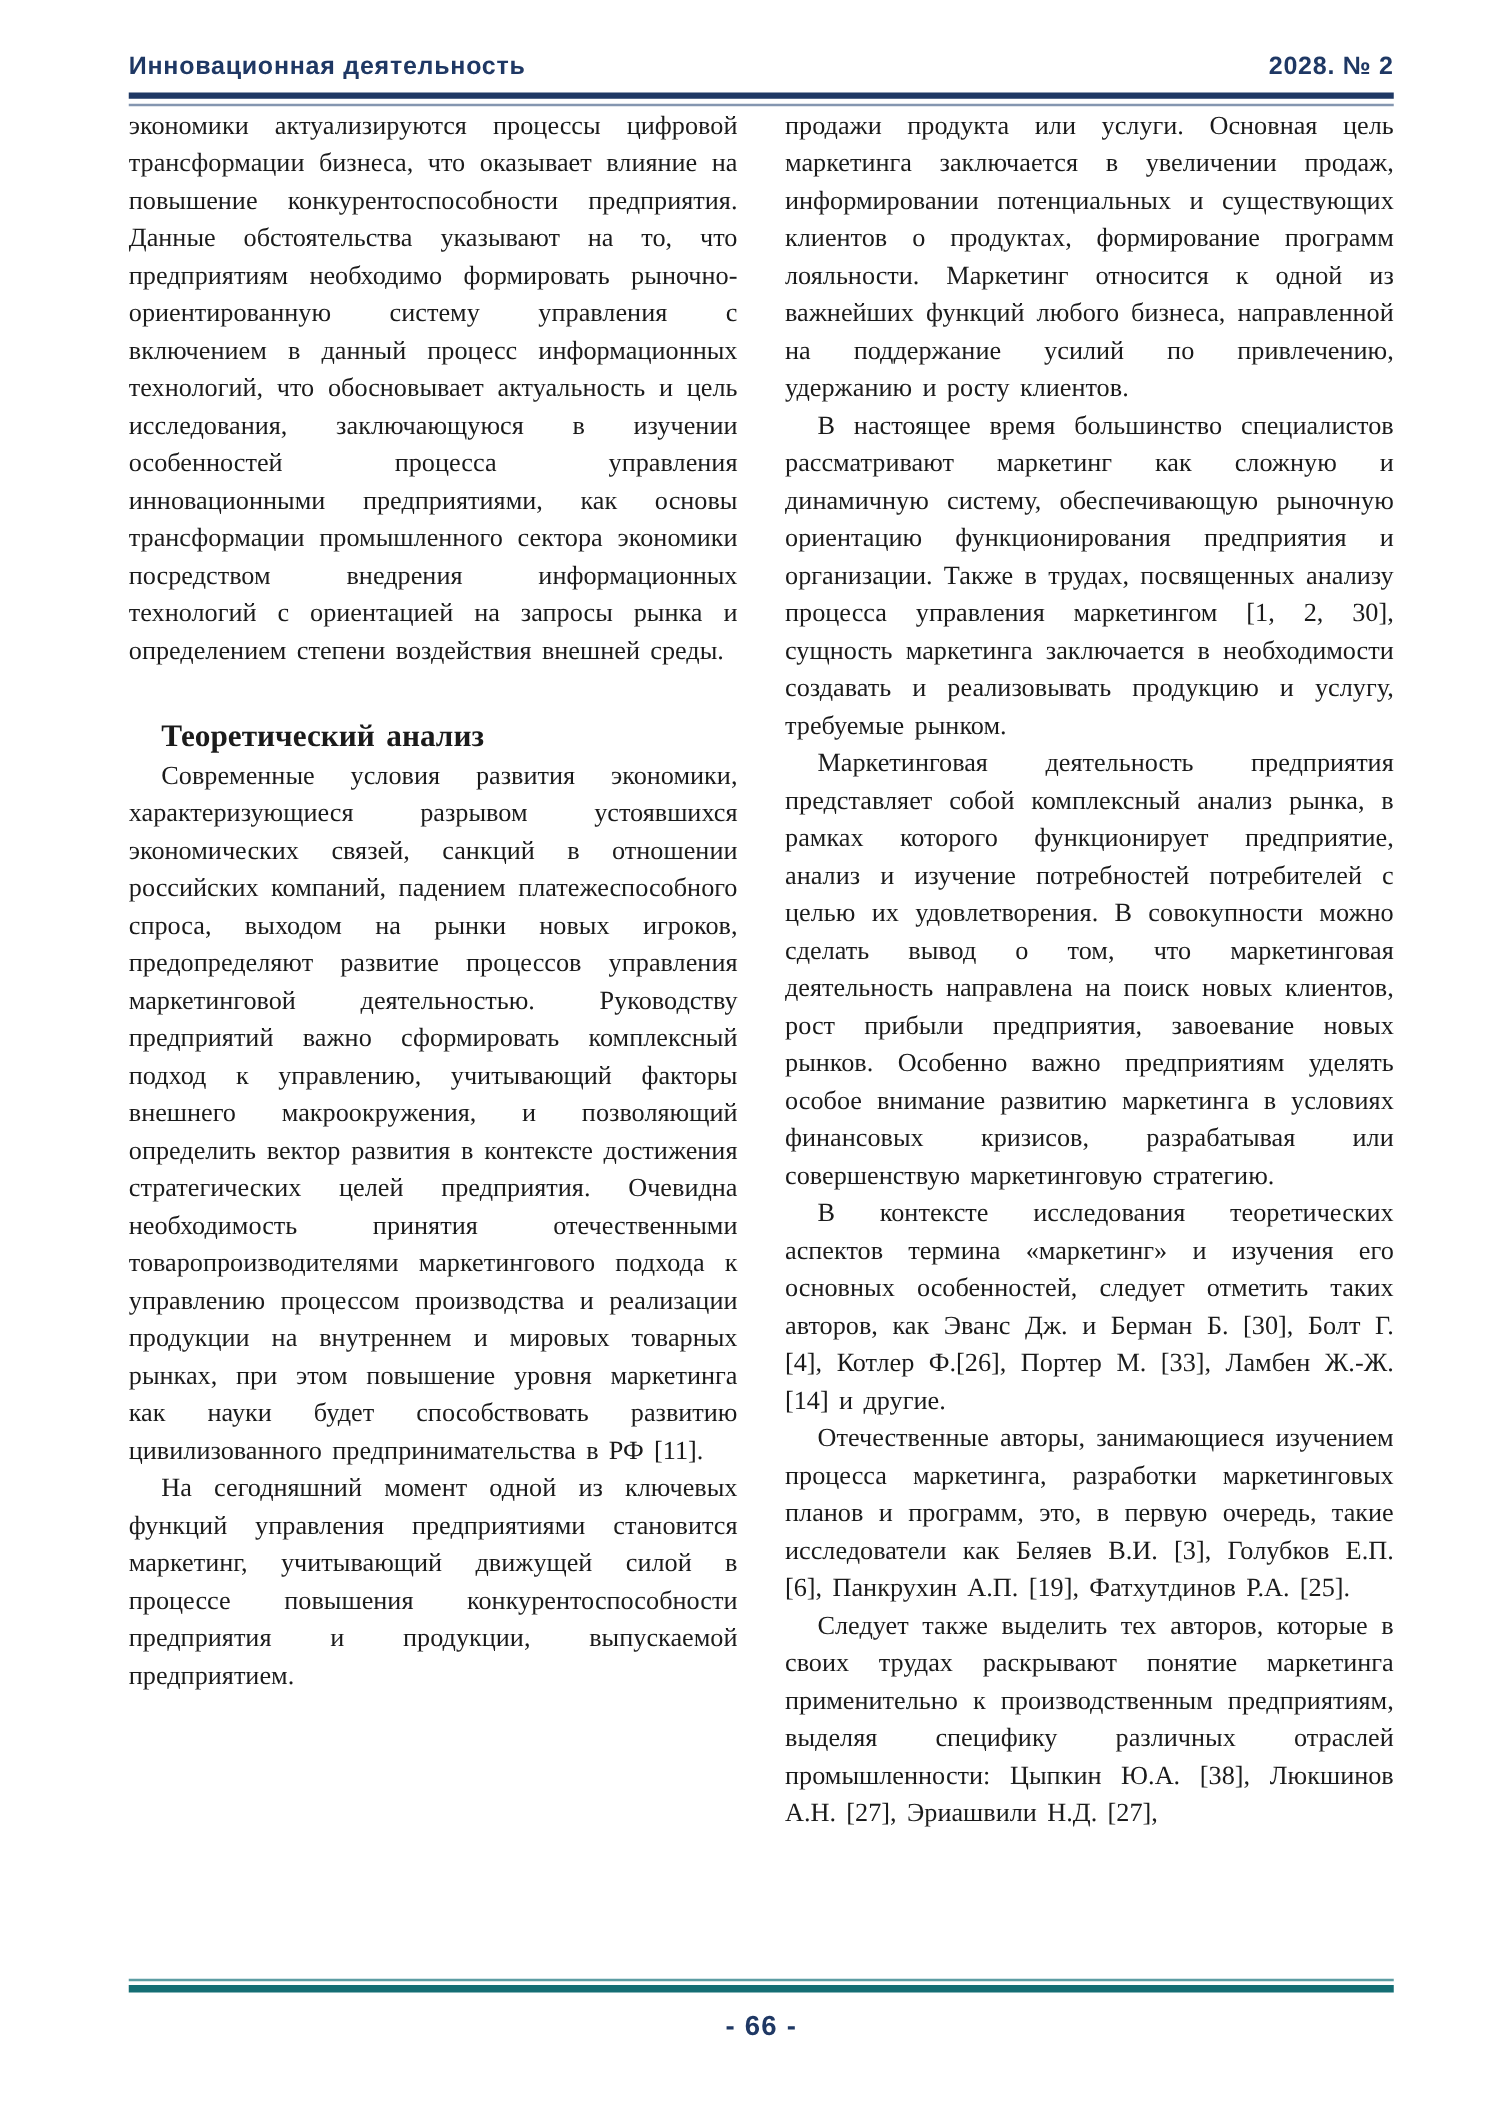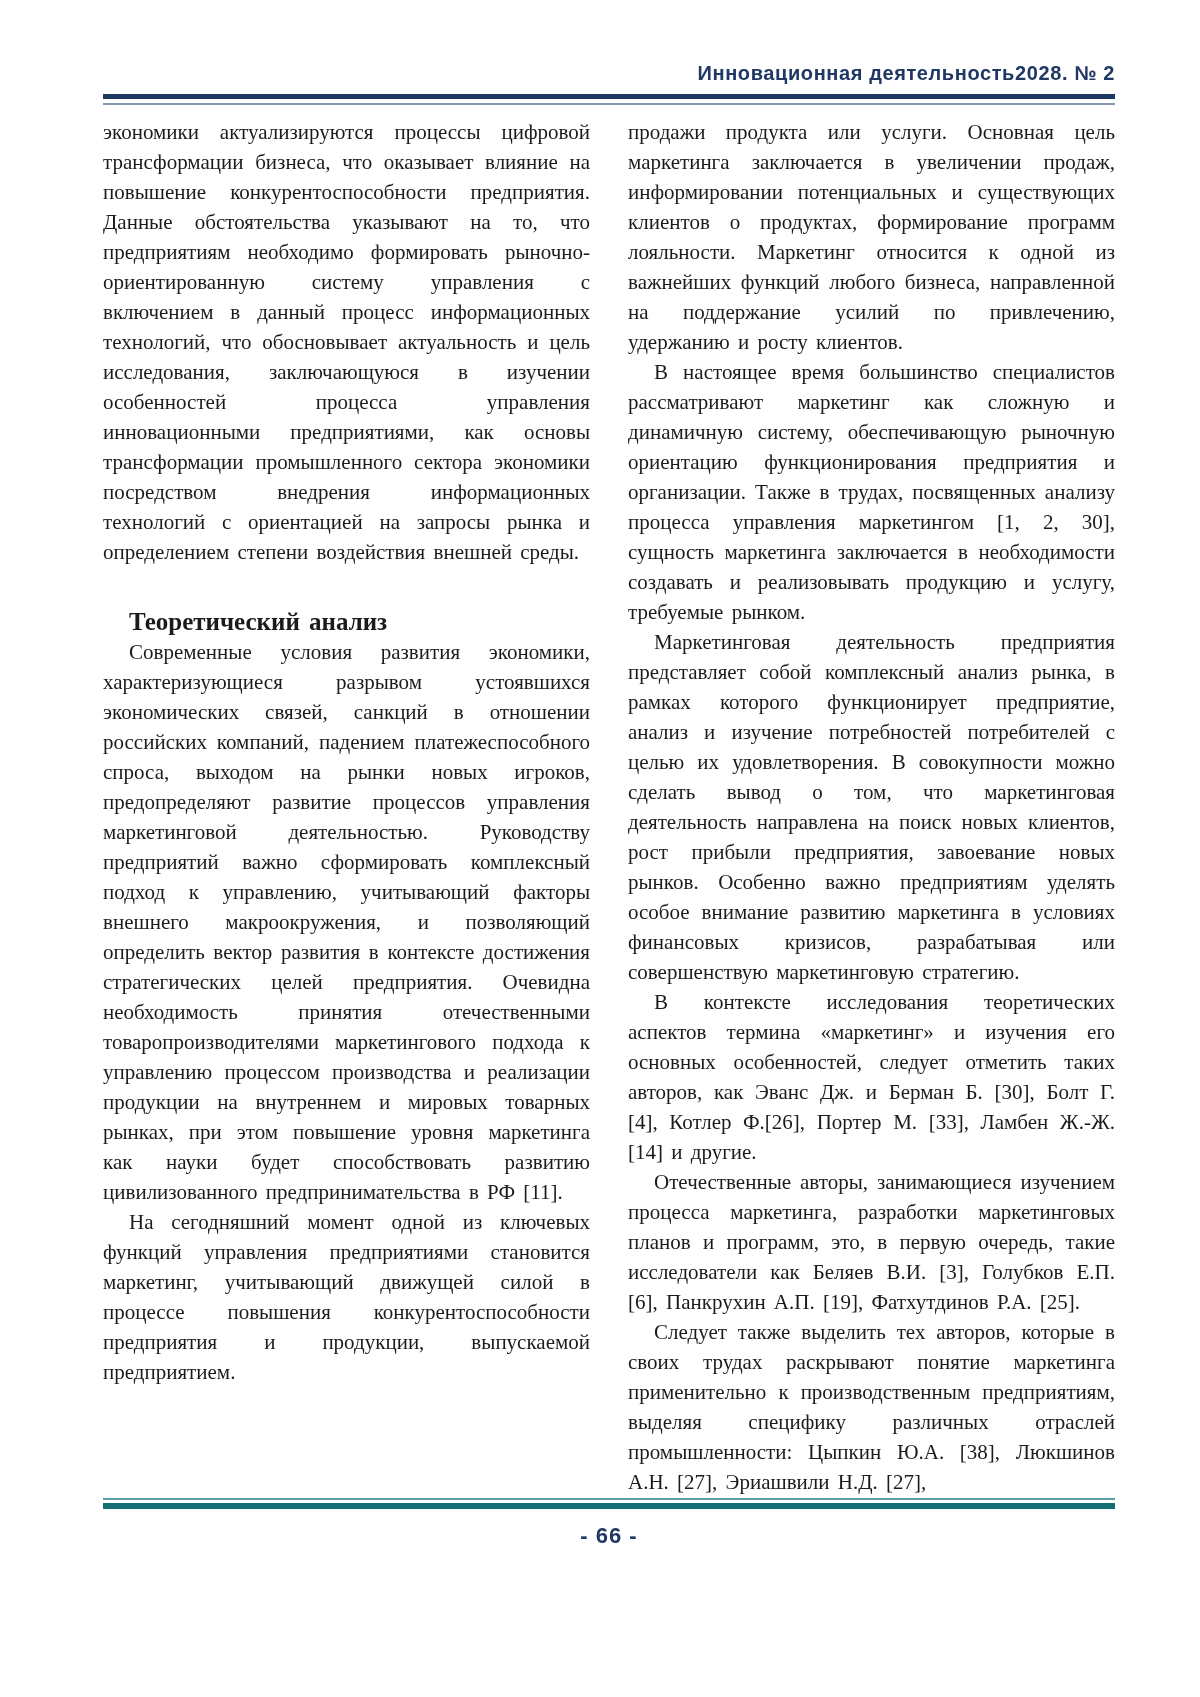--- a/index.html
+++ b/index.html
@@ -10,37 +10,36 @@
     background: #ffffff;
     overflow: hidden;
     font-family: "Liberation Serif", serif;
     color: #1b1b1b;
   }
   .content { padding: 0 85px 0 103px; }
 
   
   .header-row {
     display: flex;
-    justify-content: flex-end;
+    justify-content: space-between;
     align-items: baseline;
-    padding-top: 62px;
+    padding-top: 42px;
     font-family: "Liberation Sans", sans-serif;
     font-weight: bold;
     font-size: 20px;
     color: #1f3864;
     letter-spacing: 0.6px;
   }
   .header-rule-thick { margin-top: 9px; height: 5px; background: #1f3864; }
   .header-rule-thin  { margin-top: 4px; height: 2px; background: #8496b0; }
 
   
   .columns {
     display: flex;
     gap: 38px;
-    margin-top: 12px;
   }
   .col {
     flex: 1 1 0;
     font-size: 21px;
     line-height: 30px;
     text-align: justify;
     word-spacing: 3px;
   }
   .col p { margin: 0; text-indent: 26px; }
   .col p.cont { text-indent: 0; }
@@ -50,21 +49,21 @@
     font-weight: bold;
     font-size: 25px;
     line-height: 30px;
   }
 
   
   .footer {
     position: absolute;
     left: 103px;
     right: 85px;
-    top: 1498px;
+    top: 1583px;
   }
   .footer-rule-thin  { height: 2px; background: #5d9da3; }
   .footer-rule-thick { margin-top: 3px; height: 6px; background: #156e74; }
   .page-number {
     margin-top: 14px;
     text-align: center;
     font-family: "Liberation Sans", sans-serif;
     font-weight: bold;
     font-size: 22px;
     color: #1f3864;

